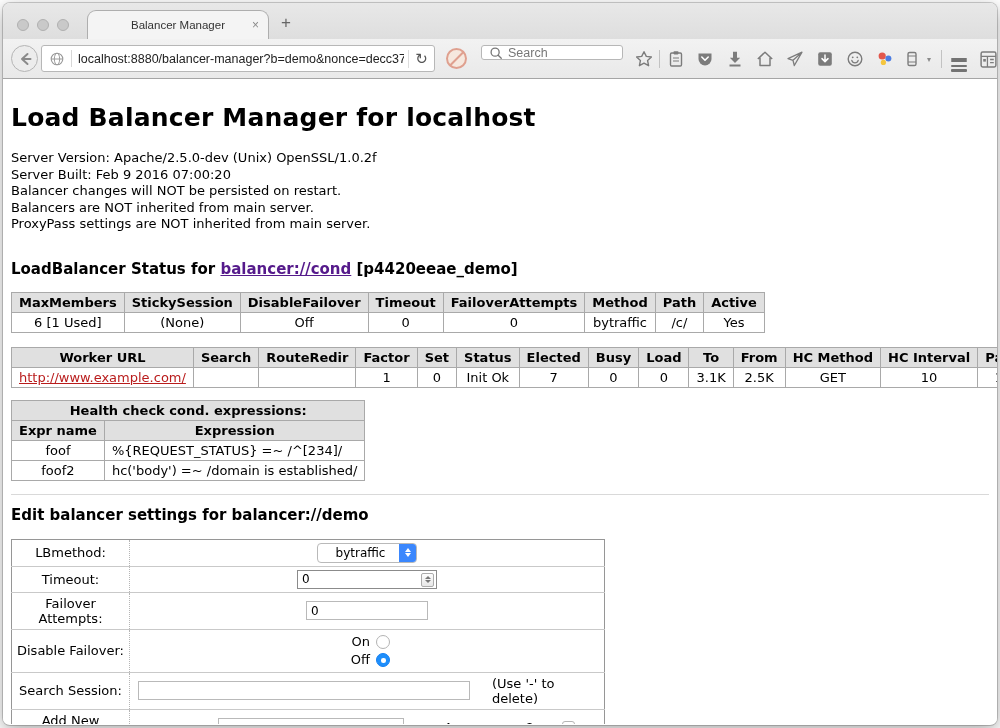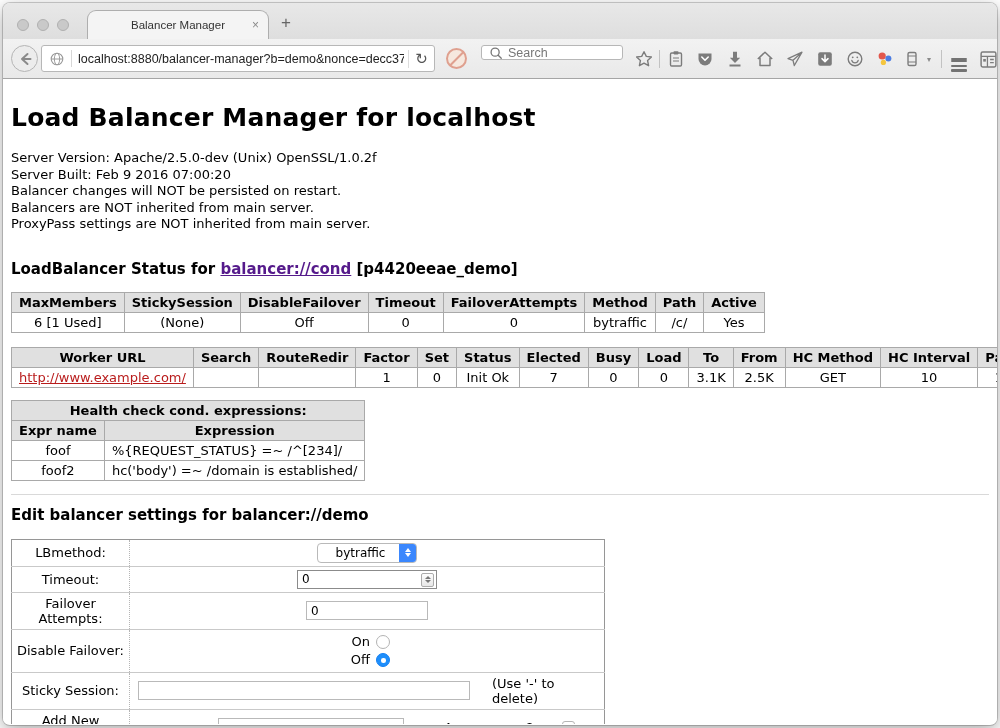--- a/index.html
+++ b/index.html
@@ -347,21 +347,21 @@
         </td>
       </tr>
       <tr>
         <td class="lbl">Disable Failover:</td>
         <td class="ctl">
           <div class="radio-line"><span class="rlbl">On</span><span class="radio"></span></div>
           <div class="radio-line"><span class="rlbl">Off</span><span class="radio checked"></span></div>
         </td>
       </tr>
       <tr>
-        <td class="lbl">Sticky Session:</td>
+        <td class="lbl">Search Session:</td>
         <td>
           <div class="flexrow">
             <input class="txt-input" style="width: 352px; margin-left: 4px;" value="">
             <span style="margin-left:auto;padding-right:2px">(Use '-' to delete)</span>
           </div>
         </td>
       </tr>
       <tr>
         <td class="lbl">Add New Worker:</td>
         <td>

